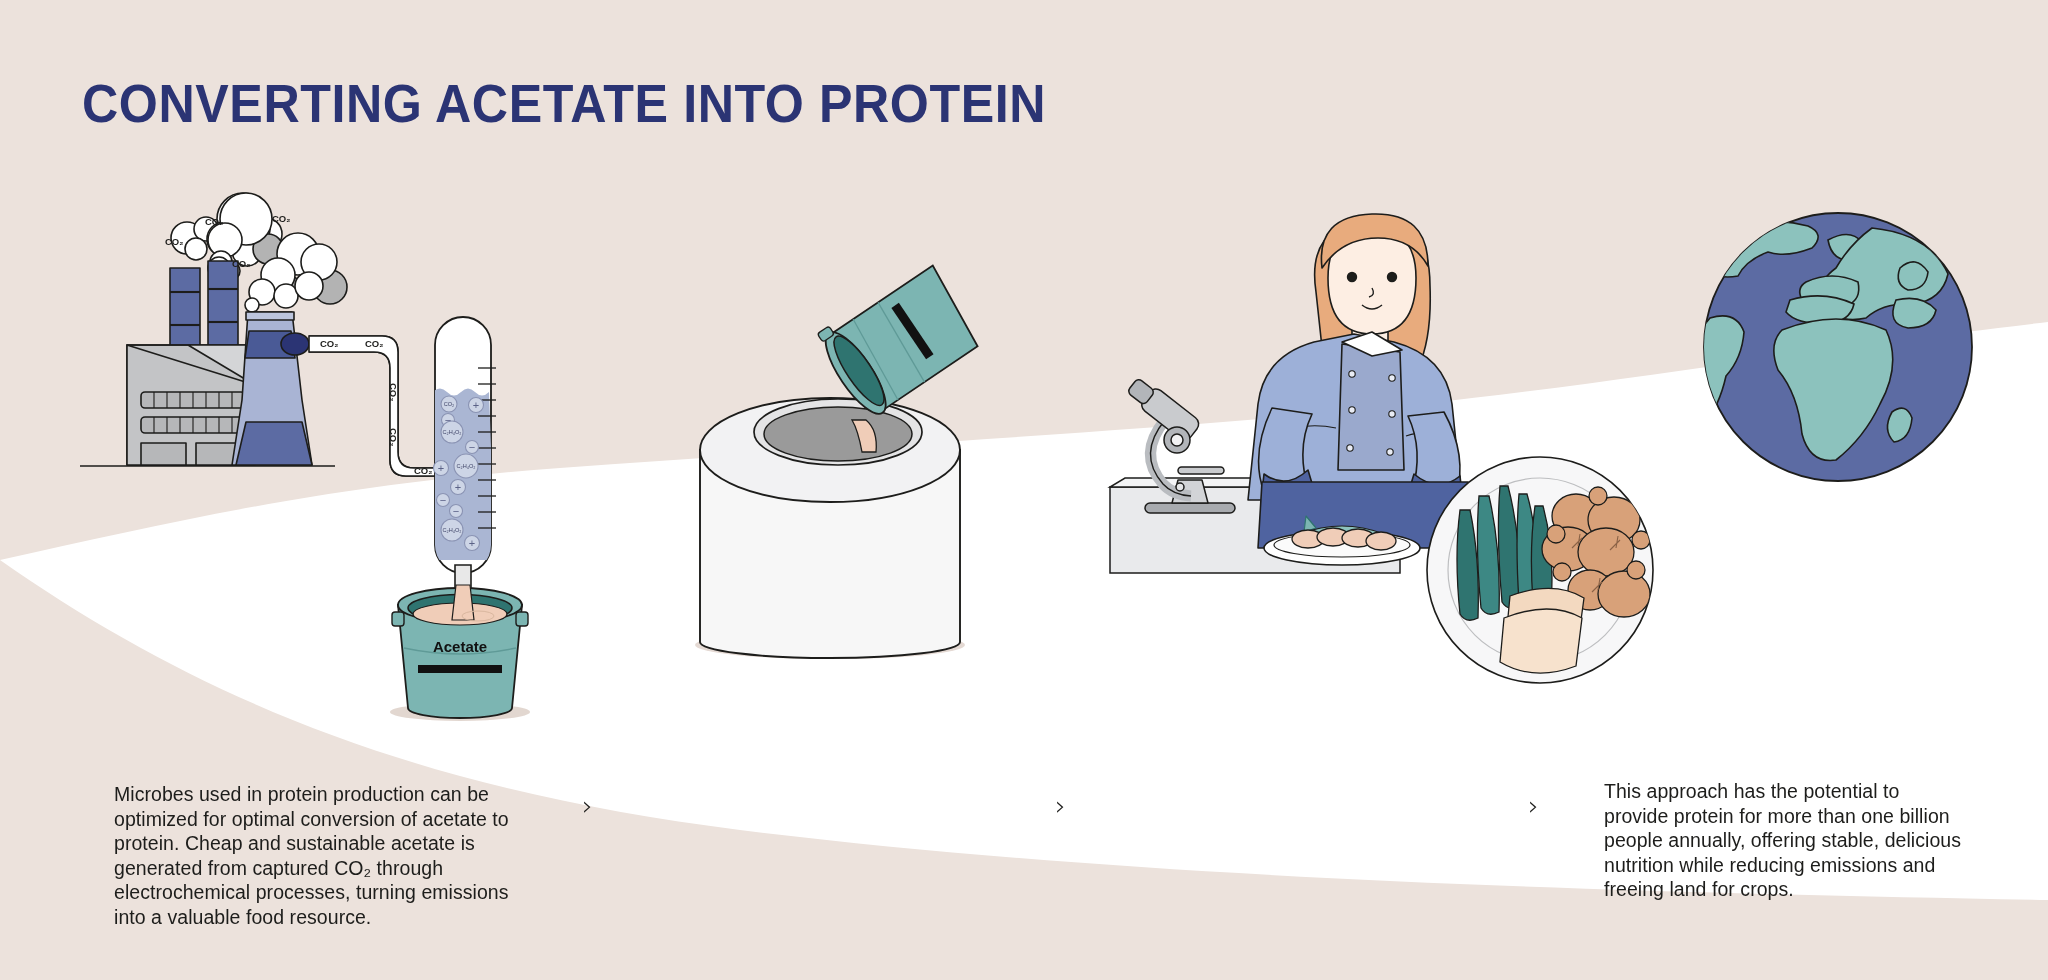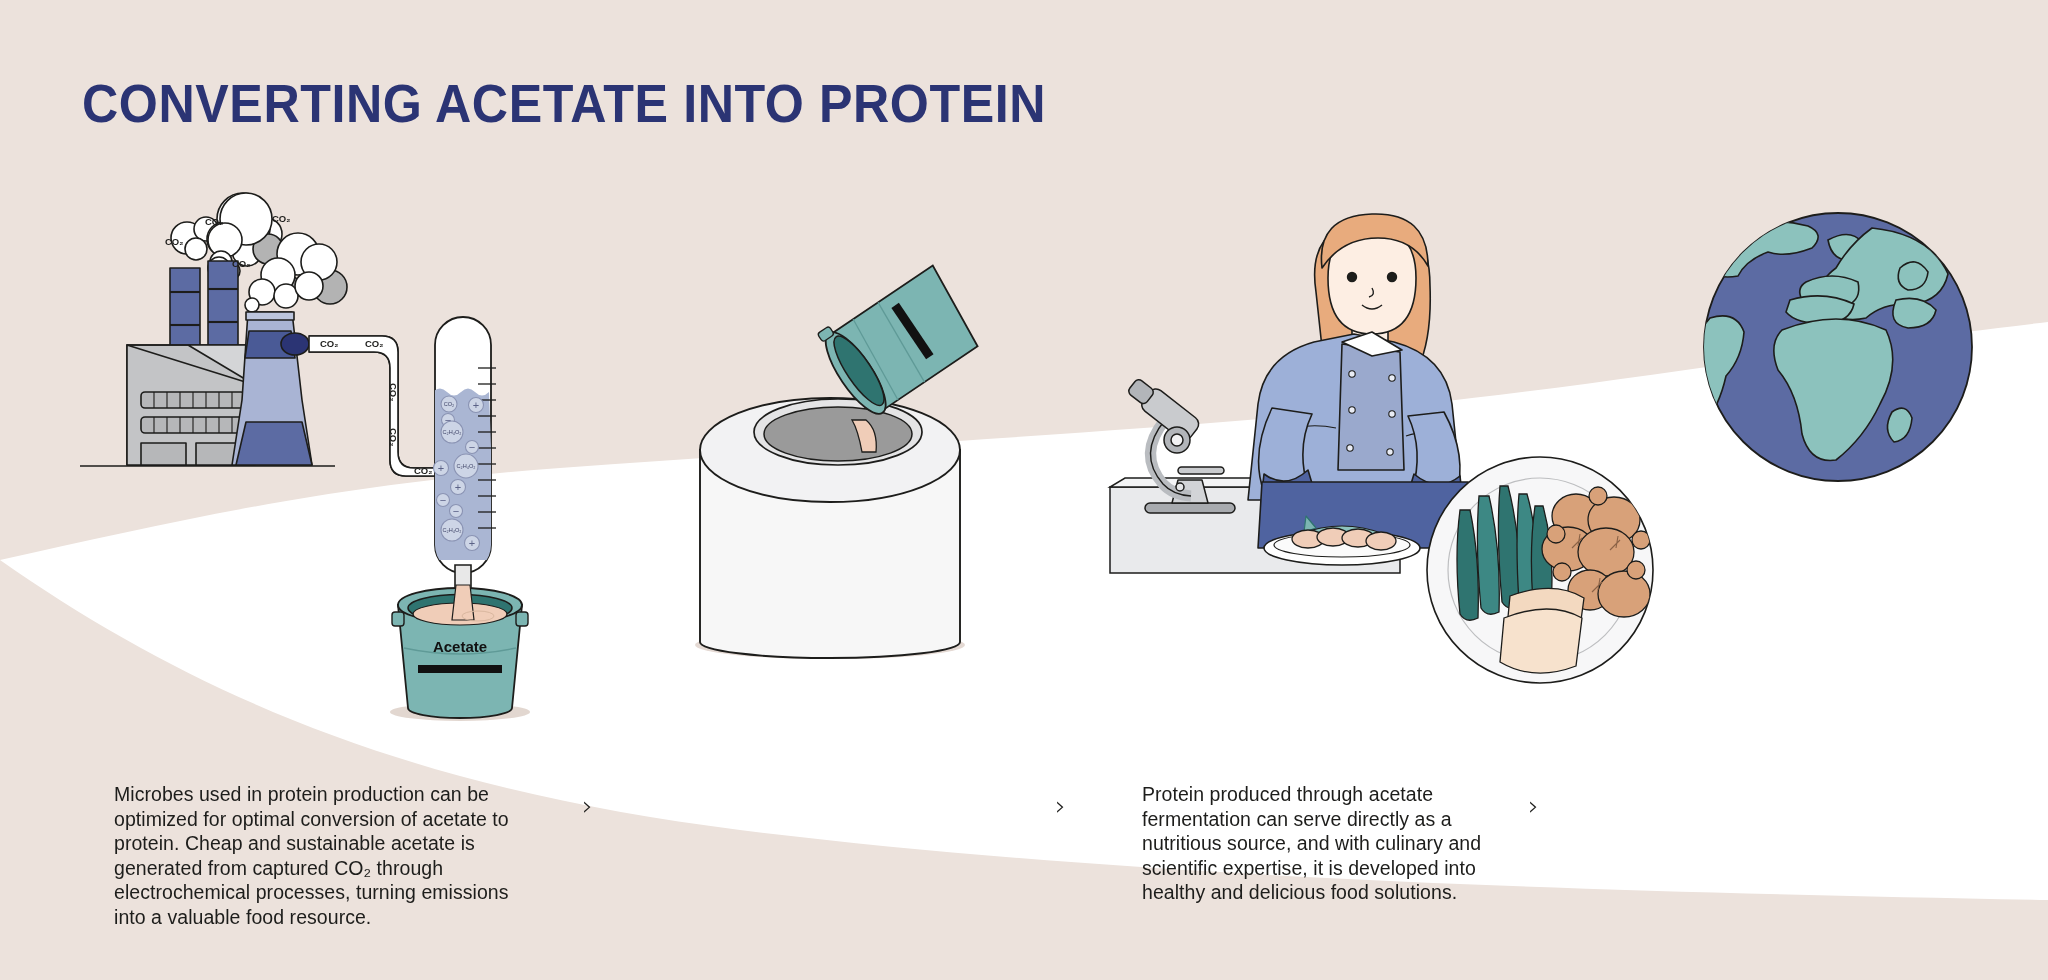--- a/index.html
+++ b/index.html
@@ -439,20 +439,20 @@
   <div id="page-title">CONVERTING ACETATE INTO PROTEIN</div>
 
   <div id="captions">
     <div class="caption cap-0">
       <p>Microbes used in protein production can be optimized for optimal conversion of acetate to protein. Cheap and sustainable acetate is generated from captured CO₂ through electrochemical processes, turning emissions into a valuable food resource.</p>
     </div>
     <div class="chevron chev-0">›</div>
 
     <div class="chevron chev-1">›</div>
 
-    <div class="caption cap-2">
-      <p>Protein produced through acetate fermentation can serve directly as a nutritious source, and with culinary and scientific expertise, it is developed into healthy and delicious food solutions.</p>
+    <div class="chevron chev-2">›</div>
+
+    <div class="caption cap-3">
+      <p>This approach has the potential to provide protein for more than one billion people annually, offering stable, delicious nutrition while reducing emissions and freeing land for crops.</p>
     </div>
-    <div class="chevron chev-2">›</div>
-
   </div>
 
 </div>
 
 </body></html>

